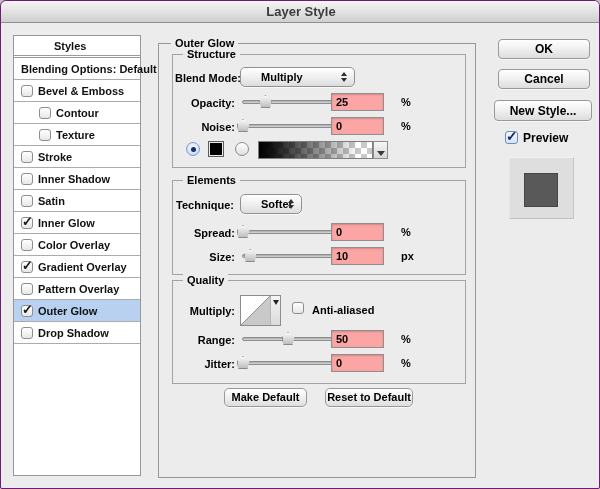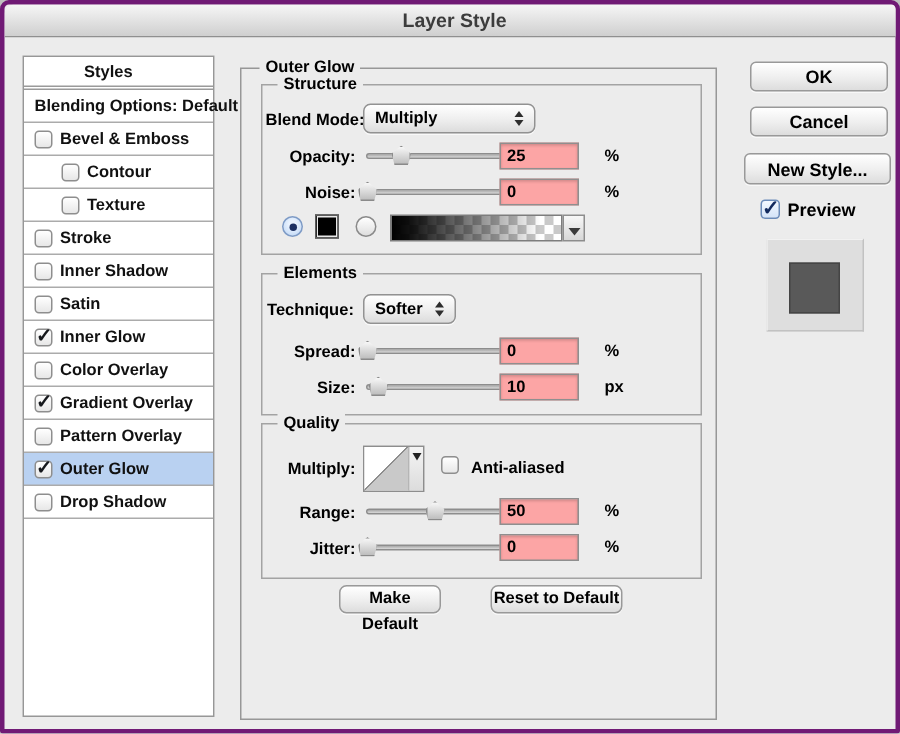--- a/index.html
+++ b/index.html
@@ -1,19 +1,19 @@
 <!DOCTYPE html>
 <html><head>
 <meta charset="utf-8">
 <style>
   * { margin:0; padding:0; box-sizing:border-box; font-family:"Liberation Sans", sans-serif; }
   html,body { background:#bfbfbf; }
   #win {
     position:relative; width:600px; height:489px; background:#ececec;
-    border:3px solid #701a75; border-radius:6px 6px 2px 2px; overflow:hidden;
+    border:1px solid #701a75; border-radius:6px 6px 2px 2px; overflow:hidden;
   }
   
   #titlebar {
     position:absolute; left:0; top:0; width:600px; height:22px;
     background:linear-gradient(#f6f6f6,#cfcfcf); border-bottom:1px solid #8f8f8f;
     border-radius:6px 6px 0 0; text-align:center;
     font-size:13px; font-weight:bold; color:#3c3c3c; line-height:21px;
   }
   
   #sidebar {
@@ -62,21 +62,21 @@
   .field {
     position:absolute; left:158px; width:53px; height:18px;
     border:1px solid #8f8f8f; background:#fca5a5; font-size:11px; font-weight:bold;
     padding:0 4px; color:#000; box-shadow:inset 0 1px 2px rgba(0,0,0,.18);
   }
   
   .popup {
     position:absolute; height:20px; border:1px solid #929292; border-radius:5px;
     background:linear-gradient(#ffffff,#ececec 60%,#dcdcdc);
     box-shadow:0 1px 0 rgba(255,255,255,.7);
-    font-size:11px; font-weight:bold; color:#000; line-height:18px; padding-left:7px;
+    font-size:11px; font-weight:bold; color:#000; line-height:18px; padding-left:20px;
     cursor:default;
   }
   .updn { position:absolute; right:7px; top:50%; transform:translateY(-50%); display:flex; flex-direction:column; gap:2px; }
   .updn i { display:block; width:0; height:0; border-left:3.5px solid transparent; border-right:3.5px solid transparent; }
   .updn .u { border-bottom:4px solid #2d2d2d; }
   .updn .d { border-top:4px solid #2d2d2d; }
   
   .track {
     position:absolute; width:92px; height:4px; border-radius:2px;
     background:linear-gradient(#a8a8a8,#dadada); border:1px solid #8d8d8d;
@@ -134,21 +134,21 @@
   .btn {
     position:absolute; border:1px solid #999999; border-radius:4px;
     background:linear-gradient(#ffffff,#eeeeee 55%,#dddddd);
     box-shadow:0 1px 0 rgba(255,255,255,.65);
     font-size:12px; font-weight:bold; color:#000; text-align:center; cursor:default;
   }
   .btn.small { font-size:11px; border-radius:5px; }
   #btn-ok        { left:497px; top:38px;  width:92px; height:20px; line-height:19px; }
   #btn-cancel    { left:497px; top:68px;  width:92px; height:20px; line-height:19px; }
   #btn-newstyle  { left:493px; top:99px;  width:98px; height:21px; line-height:20px; }
-  #btn-makedef   { left:65px;  top:344px; width:68px; height:19px; line-height:17px; }
+  #btn-makedef   { left:65px;  top:344px; width:83px; height:19px; line-height:17px; }
   #btn-resetdef  { left:166px; top:344px; width:88px; height:19px; line-height:17px; }
   
   #preview-check { position:absolute; left:504px; top:130px; }
   #preview-label { position:absolute; left:522px; top:130px; font-size:12px; font-weight:bold; color:#000; }
   #preview-swatch {
     position:absolute; left:508px; top:156px; width:65px; height:62px;
     background:#dedede; border:1px solid #c2c2c2; border-top-color:#f2f2f2; border-left-color:#eaeaea;
   }
   #preview-swatch-inner {
     position:absolute; left:14px; top:15px; width:34px; height:34px;

